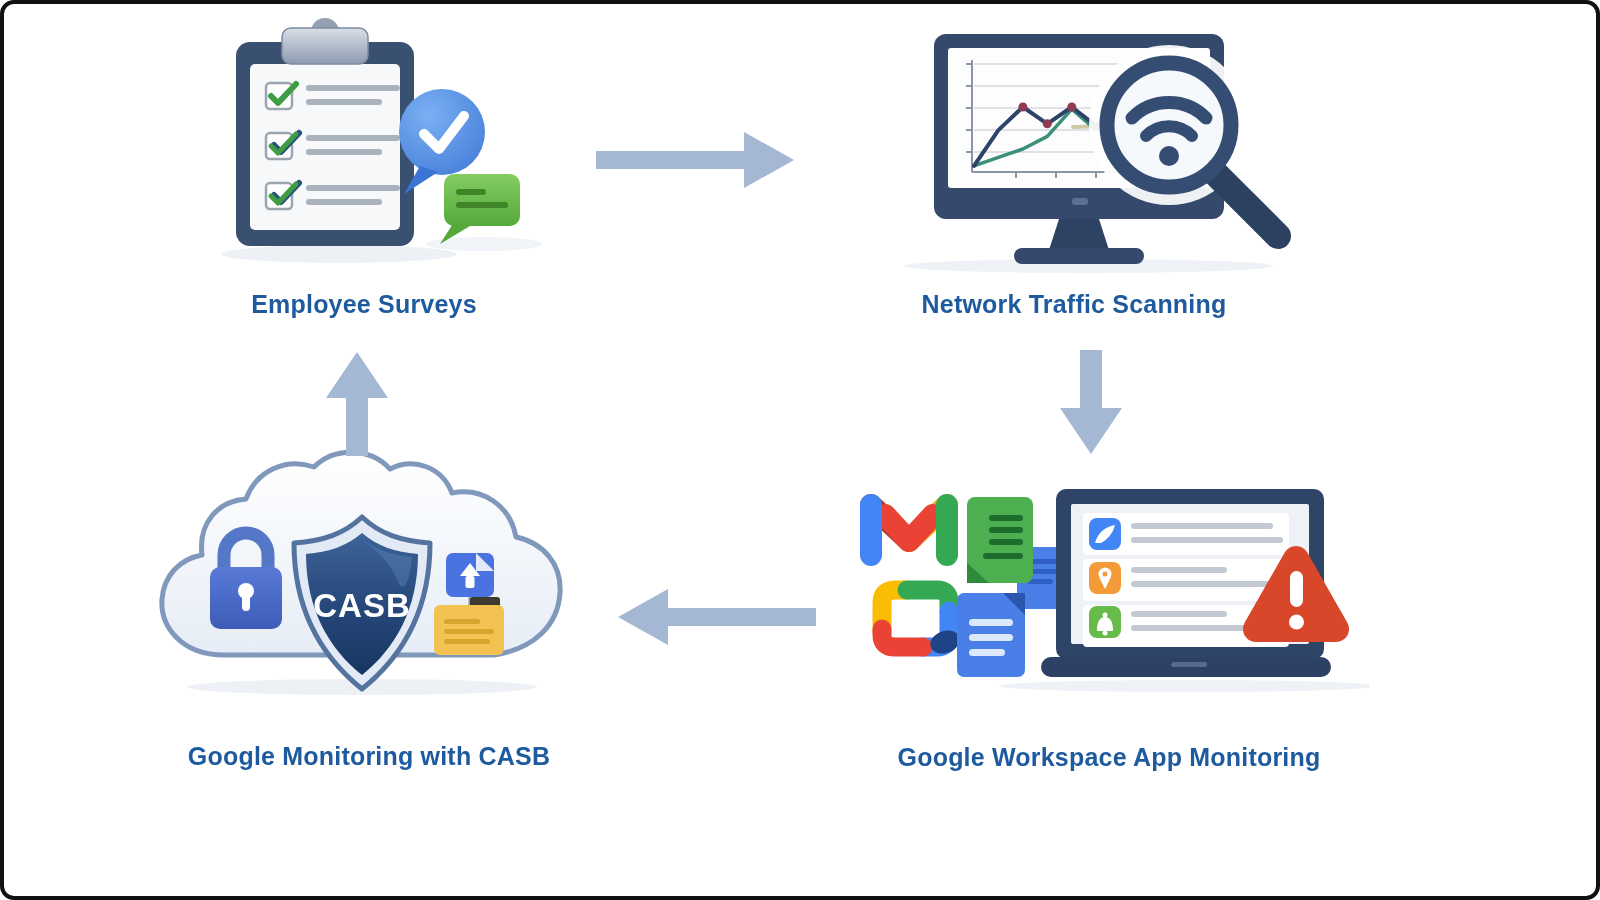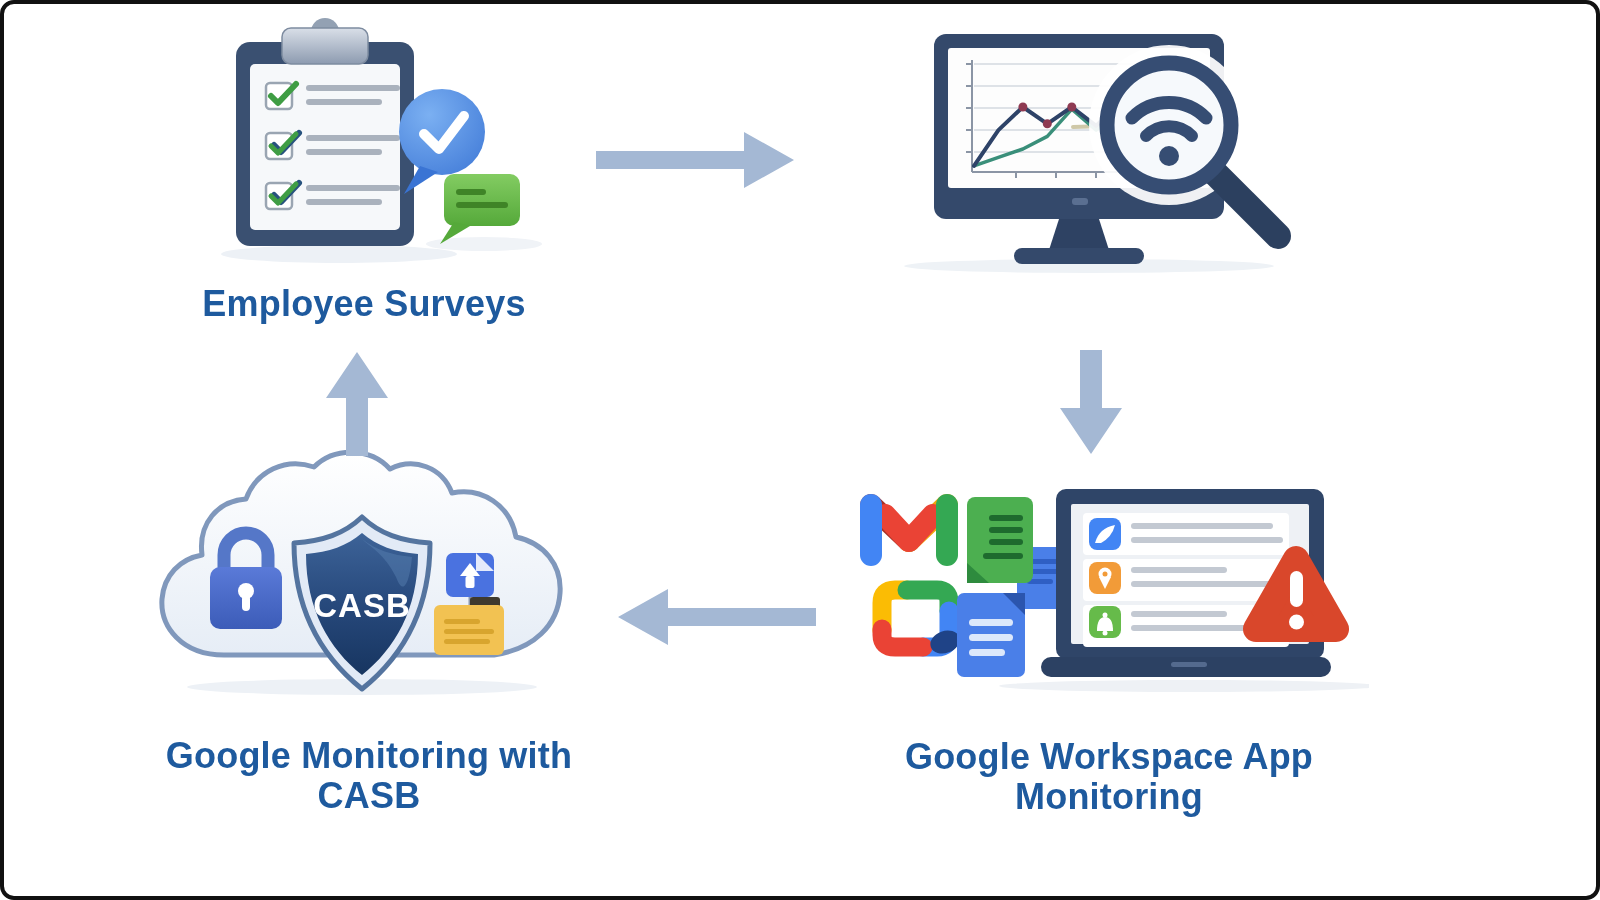--- a/index.html
+++ b/index.html
@@ -3,21 +3,21 @@
 <meta charset="utf-8">
 <style>
   html,body{margin:0;padding:0;background:#ffffff;}
   .canvas{
     position:relative;width:1600px;height:900px;box-sizing:border-box;
     background:#ffffff;border:4px solid #111111;border-radius:14px;overflow:hidden;
     font-family:"Liberation Sans",sans-serif;
   }
   .illustration{position:absolute;}
   .node-label{
-    position:absolute;text-align:center;font-weight:bold;font-size:36px;
+    position:absolute;text-align:center;font-weight:bold;font-size:25px;
     color:#1e5a9e;letter-spacing:.2px;line-height:40px;height:40px;
   }
   .arrow{position:absolute;}
 </style>
 </head>
 <body>
 
 <div class="canvas">
 
   <svg class="illustration" style="left:150px;top:10px" width="420" height="262" viewBox="0 0 420 262">
@@ -119,20 +119,21 @@
         <line x1="352" y1="152" x2="414" y2="214" stroke="#2c405f" stroke-width="26" stroke-linecap="round"></line>
         <circle cx="305" cy="103" r="62" fill="#f6f9fc" stroke="#364d73" stroke-width="15"></circle>
         <g stroke="#364d73" fill="none" stroke-linecap="round">
           <path d="M268,96 A52,52 0 0 1 342,96" stroke-width="13"></path>
           <path d="M282,114 A32,32 0 0 1 328,114" stroke-width="12"></path>
         </g>
         <circle cx="305" cy="134" r="10" fill="#364d73"></circle>
       </g>
     </g>
   </svg>
+  <div class="node-label" style="left:860px;top:280px;width:420px">Network Traffic Scanning</div>
 
   <svg class="illustration" style="left:845px;top:455px" width="520" height="235" viewBox="0 0 520 235">
     <g>
 
       <g fill="none" stroke-linecap="round" stroke-linejoin="round" stroke-width="22">
         <path d="M22,46 L60,82" stroke="#a93226"></path>
         <path d="M98,46 L60,82" stroke="#f2a60c"></path>
         <path d="M36,56 L60,82 L84,56" stroke="#ea4335"></path>
         <path d="M22,96 L22,46" stroke="#4285f4"></path>
         <path d="M98,96 L98,46" stroke="#34a853"></path>

